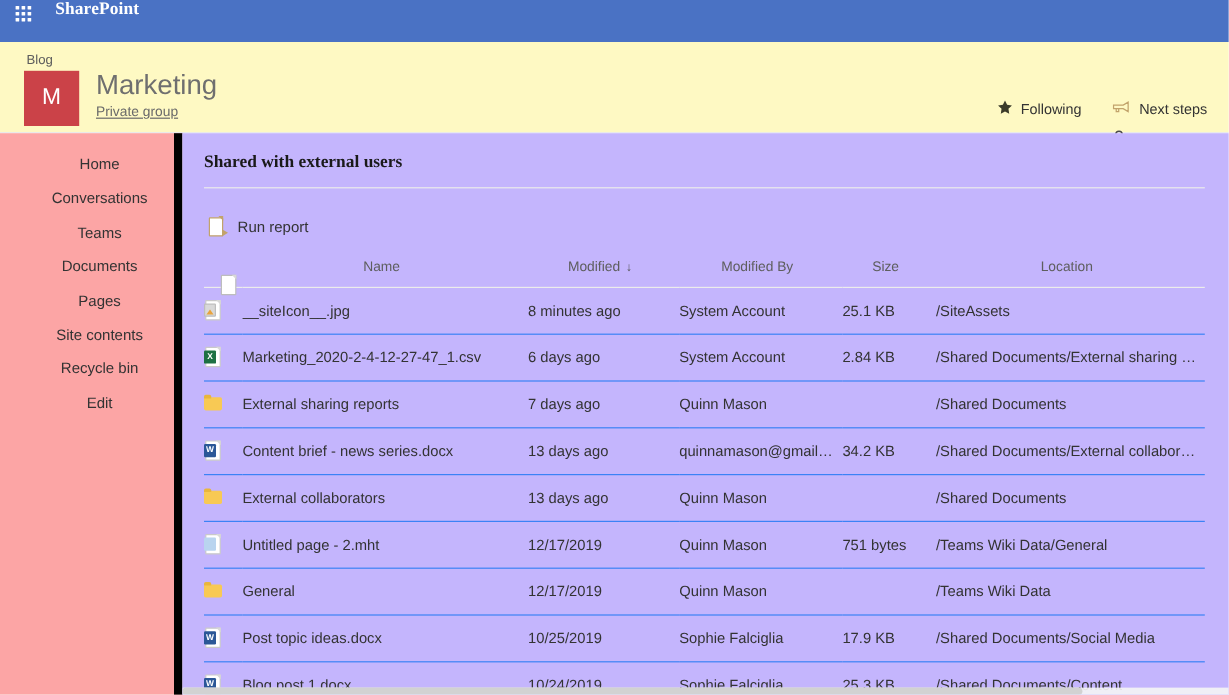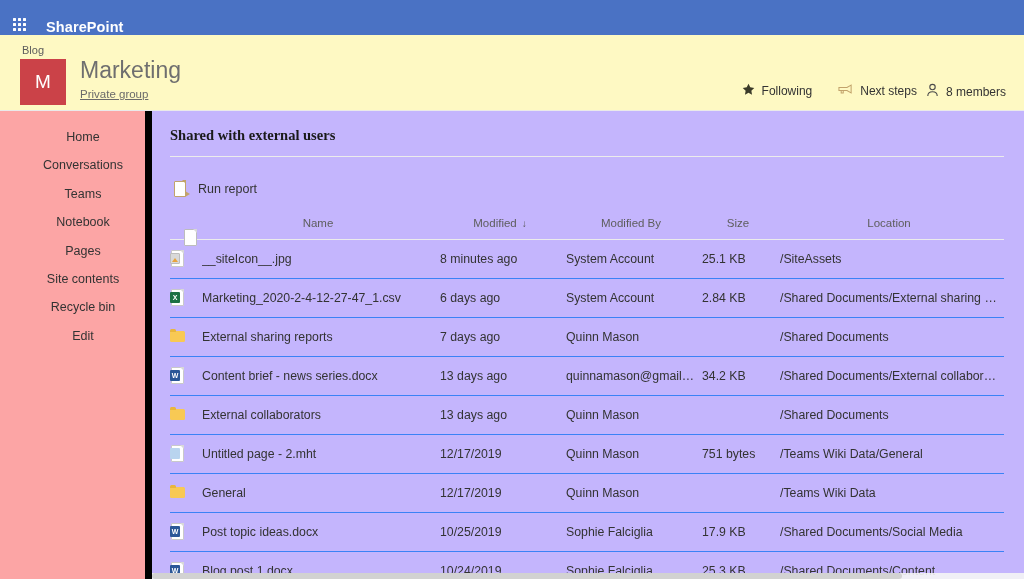--- a/index.html
+++ b/index.html
@@ -9,23 +9,24 @@
     background: #ffffff;
     font-family: "Liberation Sans", sans-serif;
     -webkit-font-smoothing: antialiased;
   }
 
   
   .suitebar {
     height: 35px;
     background: #4a72c4;
     display: flex;
-    align-items: flex-end;
+    align-items: flex-start;
     padding: 0 10px 0 8px;
     color: #ffffff;
+    font-family: Liberation Serif, serif;
   }
   .waffle {
     width: 22px; height: 22px;
     display: grid;
     grid-template-columns: repeat(3, 3px);
     grid-template-rows: repeat(3, 3px);
     gap: 2px;
     justify-content: center;
     align-content: center;
     cursor: pointer;
@@ -91,21 +92,21 @@
     font-size: 11.5px;
     color: #6a6a6a;
     margin-top: 6px;
     text-decoration: underline;
   }
   .hdr-actions {
     position: absolute;
     right: 18px;
     top: 48px;
     display: flex;
-    flex-direction: row;
+    flex-direction: column;
     align-items: flex-start;
     gap: 9px;
   }
   .hdr-row1 { display: flex; align-items: center; gap: 26px; }
   .hdr-btn {
     display: flex; align-items: center; gap: 7px;
     font-size: 12px; color: #333333;
     cursor: pointer; white-space: nowrap;
   }
   .hdr-row2 { align-self: flex-end; }
@@ -333,21 +334,21 @@
     </div>
   </div>
 </div>
 
 <div class="shell">
 
   <nav class="sidenav">
     <div class="nav-item">Home</div>
     <div class="nav-item">Conversations</div>
     <div class="nav-item">Teams</div>
-    <div class="nav-item">Notebook</div>
+    <div class="nav-item">Documents</div>
     <div class="nav-item">Pages</div>
     <div class="nav-item">Site contents</div>
     <div class="nav-item">Recycle bin</div>
     <div class="nav-item">Edit</div>
   </nav>
 
   <main class="content">
     <div class="webpart">
       <div class="wp-title">Shared with external users</div>
       <div class="wp-rule"></div>

